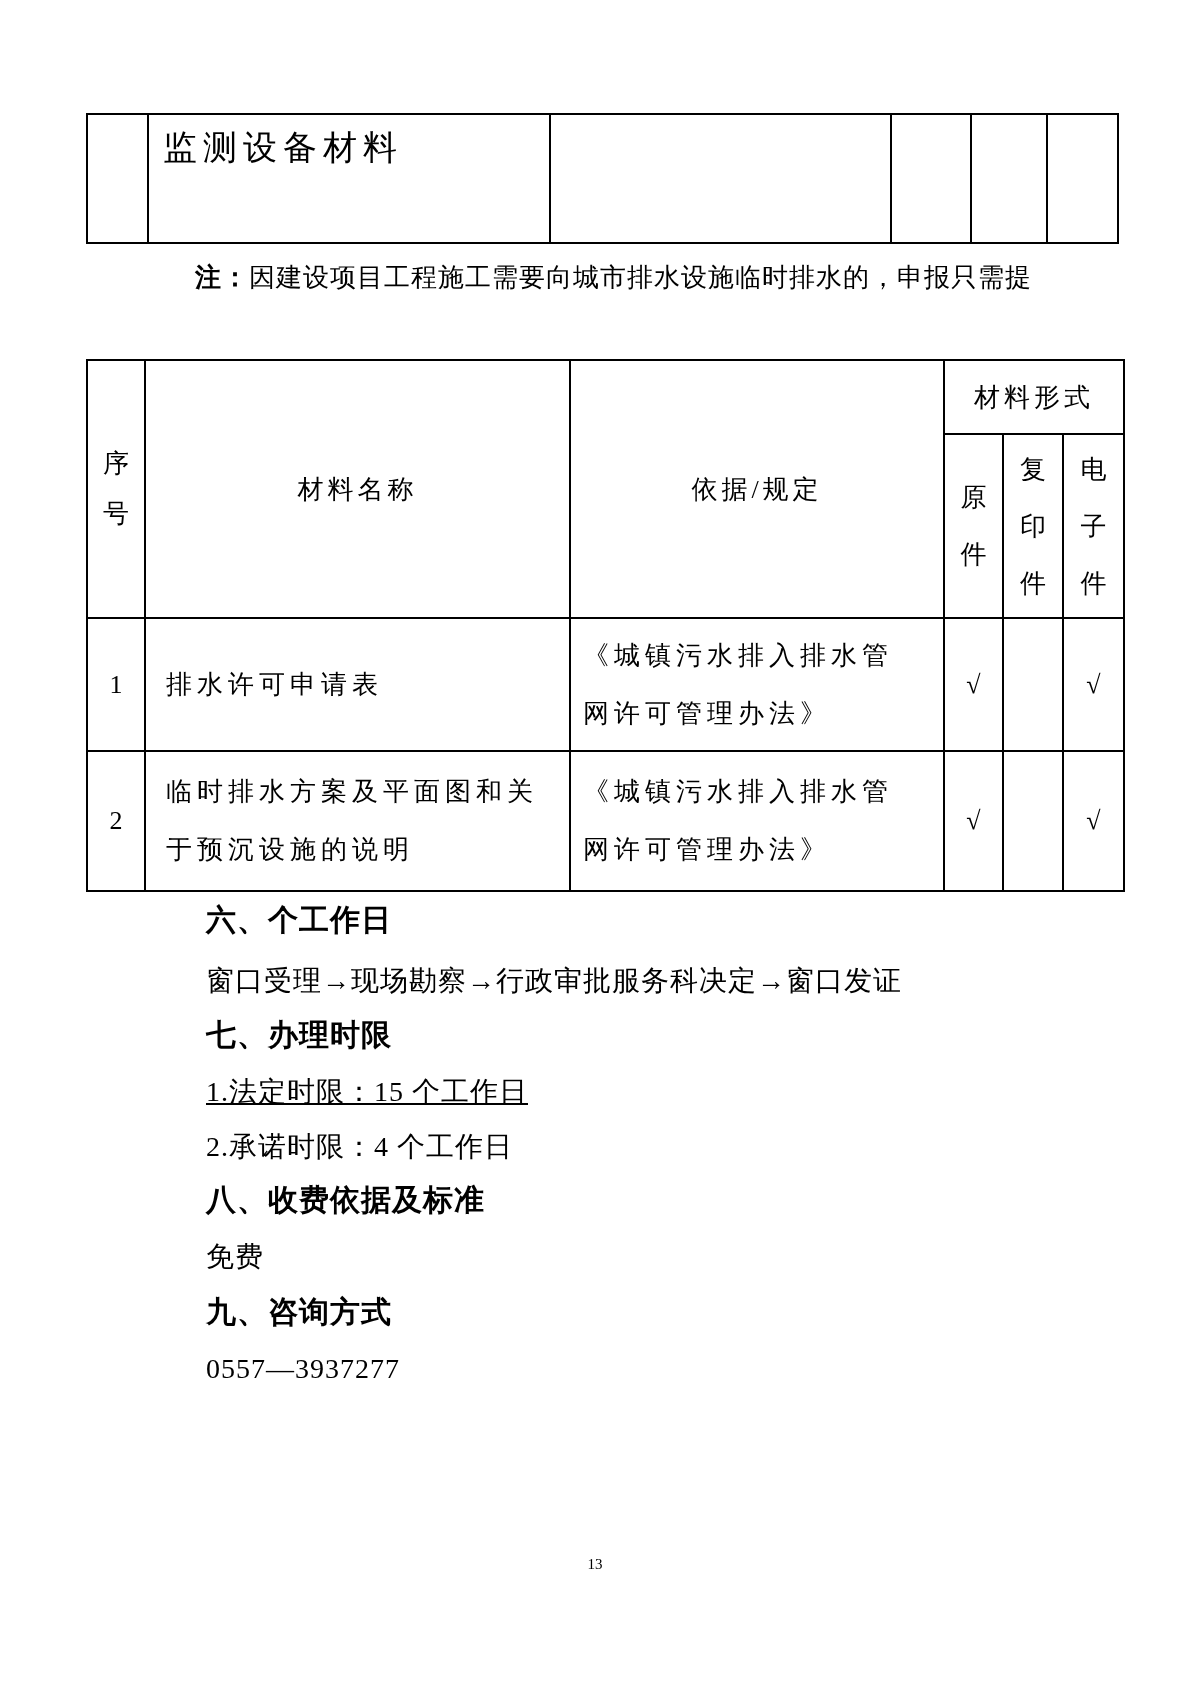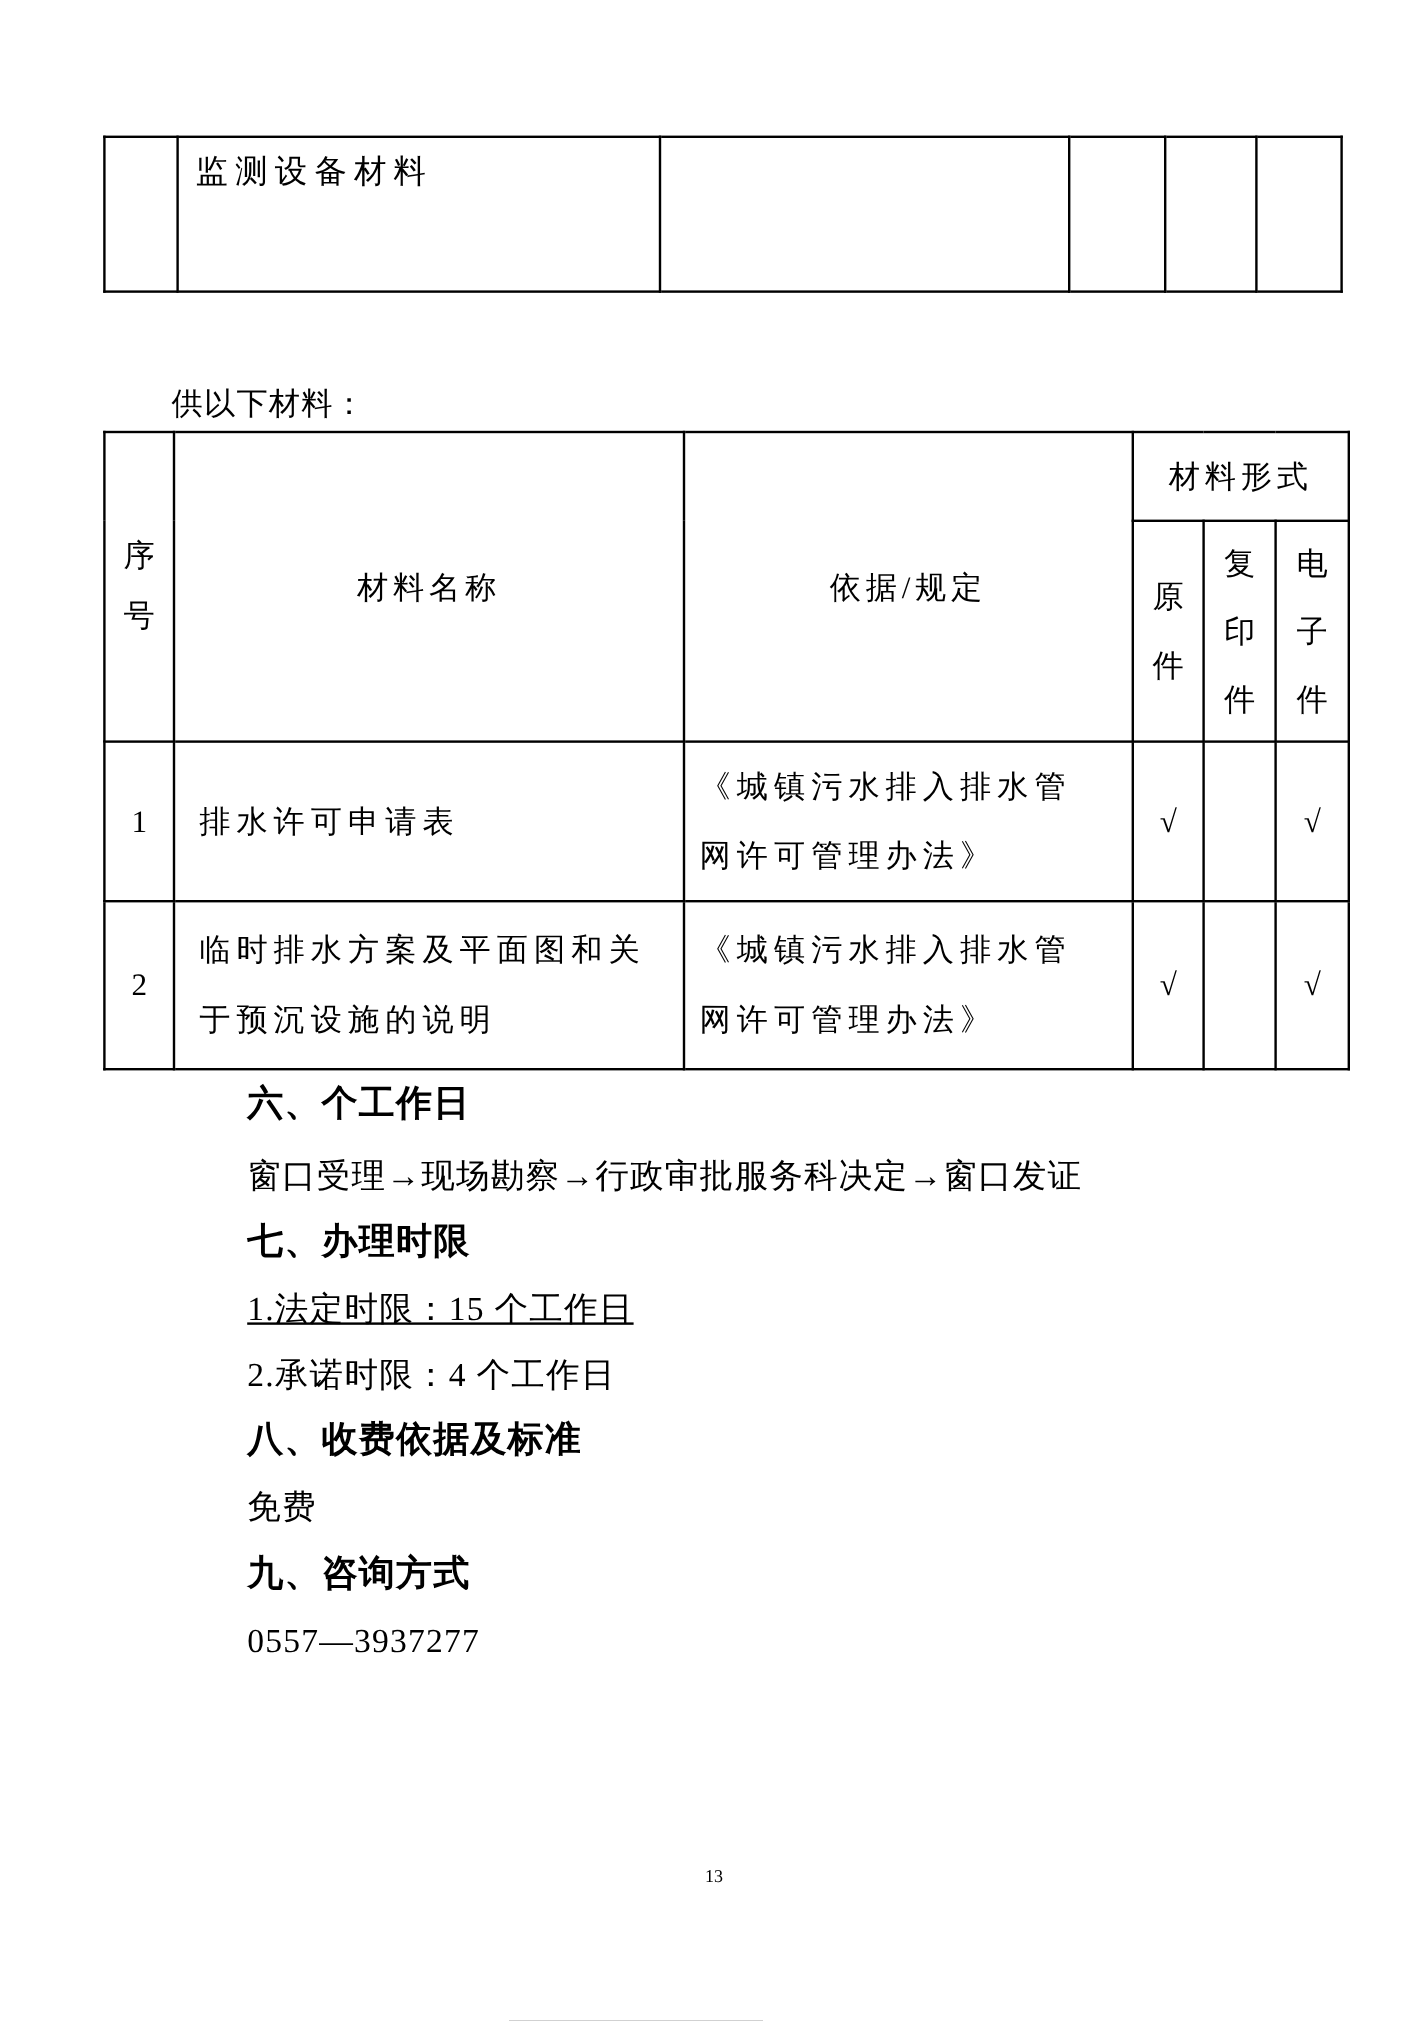--- a/index.html
+++ b/index.html
@@ -7,21 +7,21 @@
     position:relative; width:1190px; height:1684px; margin:0 auto;
     background:#ffffff; color:#000;
     font-family:"Liberation Serif", serif;
     overflow:hidden;
   }
   table { border-collapse:collapse; table-layout:fixed; position:absolute; }
   td { border:2px solid #000; overflow:hidden; }
 
   
   .t-top { left:86px; top:113px; width:1031px; height:131px; }
-  .t-top td { vertical-align:top; font-size:27px; letter-spacing:6px; padding:10px 0 0 14px; }
+  .t-top td { vertical-align:top; font-size:34px; letter-spacing:6px; padding:10px 0 0 14px; }
 
   
   .t-main { left:86px; top:359px; width:1037px; }
   .t-main td { font-size:26px; vertical-align:middle; }
   .hdr { text-align:center; letter-spacing:4px; }
   .vcell { vertical-align:middle;margin-left:20px; }
   .vstack { width:30px; margin:0 auto; word-break:break-all; line-height:57px;
             letter-spacing:0; text-align:center; }
   .vstack.seq { line-height:50px; }
   .seq-cell  { text-align:center; font-size:27px; letter-spacing:0; }
@@ -61,21 +61,23 @@
       <td></td>
       <td>监测设备材料</td>
       <td></td>
       <td></td>
       <td></td>
       <td></td>
     </tr>
   </tbody>
     </table>
 
-  <div class="note-line" style="top:318px;">供以下材料：</div>
+  <div class="note-line" style="top:258px;">
+    <span style="display:inline-block; width:52px;"></span><span class="note-label">注：</span><span>因建设项目工程施工需要向城市排水设施临时排水的，申报只需提</span>
+  </div>
 
   <table class="t-main">
     <colgroup>
       <col style="width:58px">
         <col style="width:425px">
         <col style="width:374px">
       <col style="width:59px">
         <col style="width:60px">
         <col style="width:61px">
     </colgroup>

